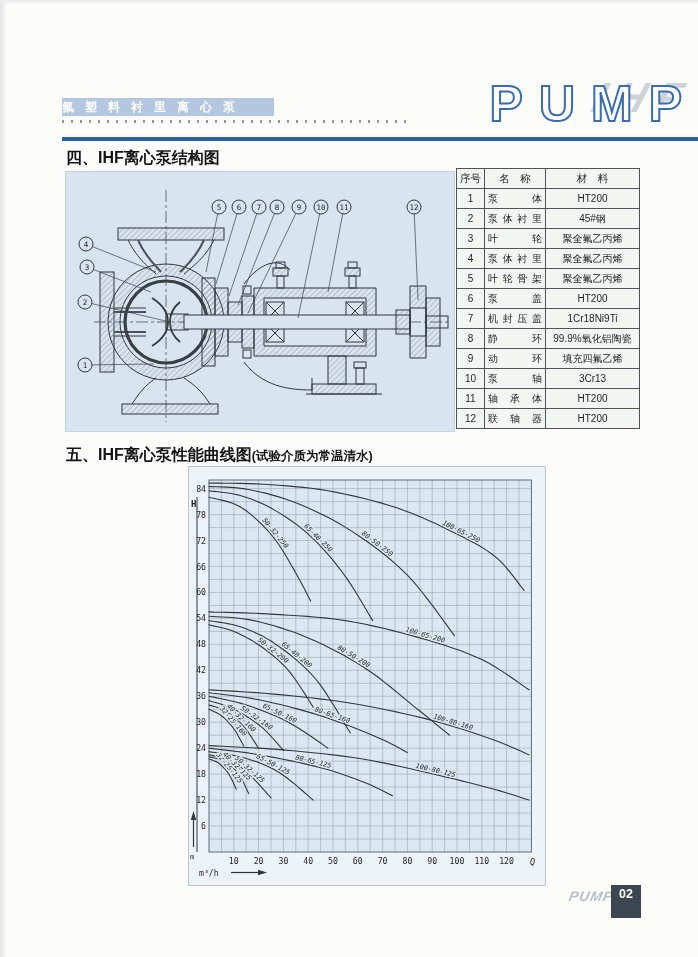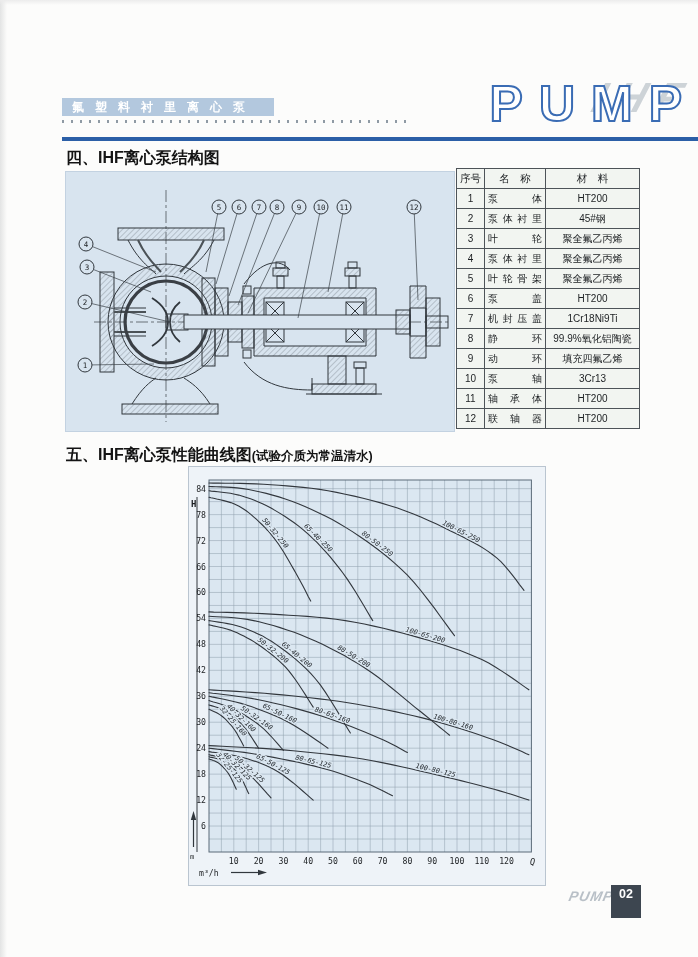--- a/index.html
+++ b/index.html
@@ -11,21 +11,21 @@
   }
   .edge-left{position:absolute;left:0;top:0;width:7px;height:957px;
     background:linear-gradient(90deg,#e3e4e4,rgba(255,255,255,0));}
   .edge-top{position:absolute;left:0;top:0;width:698px;height:5px;
     background:linear-gradient(180deg,#ececec,rgba(255,255,255,0));}
 
   
   .series-badge{
     position:absolute;left:62px;top:98px;width:212px;height:18px;
     background:#b3c8de;color:#ffffff;font-weight:bold;font-size:12px;
-    line-height:18px;letter-spacing:11px;padding-left:10px;overflow:hidden;
+    line-height:18px;letter-spacing:11px;padding-left:0;overflow:hidden;
     box-sizing:border-box;white-space:nowrap;
   }
   .dots-rule{
     position:absolute;left:62px;top:120px;width:344px;height:3px;
     background-image:repeating-linear-gradient(90deg,#8f9aa4 0 2px,rgba(0,0,0,0) 2px 9px);
   }
   .logo-wrap{position:absolute;left:402px;top:76px;width:296px;height:60px;}
   .logo-watermark{
     position:absolute;right:6px;top:-2px;font-weight:bold;font-style:italic;
     font-size:42px;color:#c9cfd4;letter-spacing:10px;transform:skewX(-18deg);

